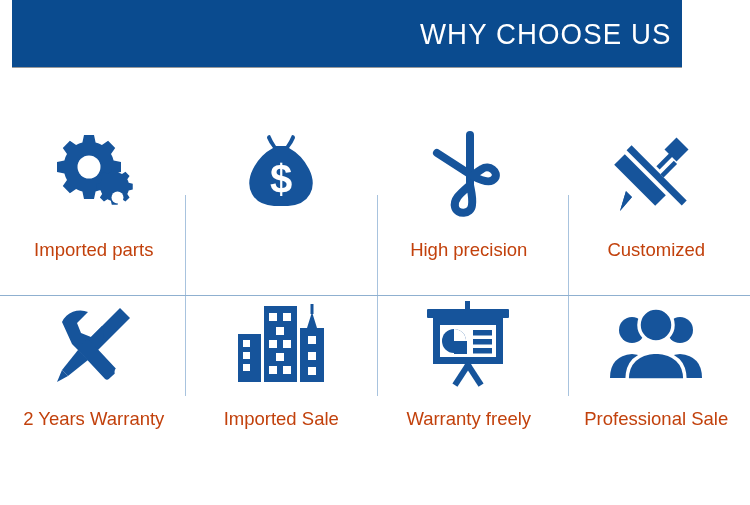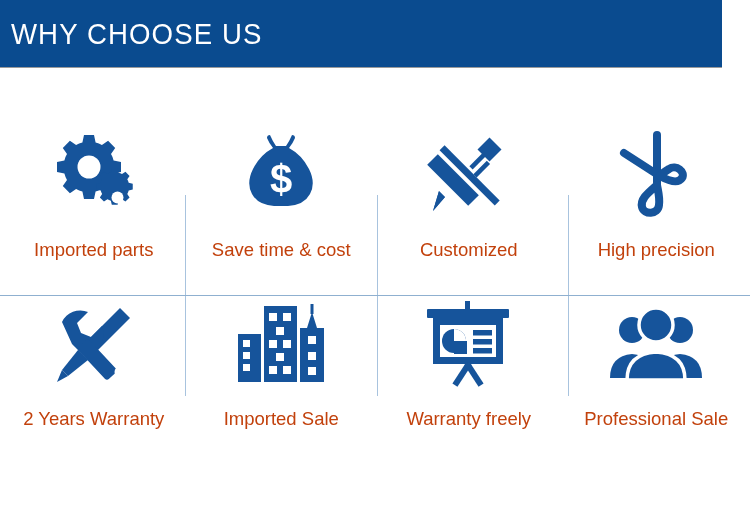--- a/index.html
+++ b/index.html
@@ -16,28 +16,28 @@
   .page {
     position: relative;
     width: 750px;
     height: 505px;
     background: #ffffff;
   }
 
   
   .header {
     position: absolute;
-    left: 0;
+    left: 12px;
     top: 0;
-    width: 722px;
+    width: 670px;
     height: 68px;
     background: #0a4b8f;
     display: flex;
     align-items: center;
-    justify-content: flex-start;
+    justify-content: flex-end;
     box-sizing: border-box;
     border-bottom: 1px solid #9a9a9a;
   }
   .header-title {
     color: #ffffff;
     font-size: 30px;
     letter-spacing: 1.2px;
     font-weight: 400;
     transform: scaleX(0.92);
     white-space: nowrap;
@@ -136,57 +136,56 @@
         <div class="cell-label">Imported parts</div>
       </div>
 
       <div class="cell">
         <div class="icon-box">
           <svg width="86" height="92" viewBox="0 0 86 92">
             <path d="M32 6 q3 7 6 11 h10 q3-4 6-11 q3 0 3 3 q-2 5 -6 10 q13 7 20 21 q7 14 1 25 q-6 11 -22 12 h-14 q-16-1 -22-12 q-6-11 1-25 q7-14 20-21 q-4-5 -6-10 q0-3 3-3 Z" fill="#16549b"></path>
             <text x="43" y="64" font-family="'Liberation Sans','DejaVu Sans',sans-serif" font-size="40" font-weight="bold" fill="#ffffff" text-anchor="middle">$</text>
           </svg>
         </div>
-        <div class="cell-label">Save time &amp; cost</div>
+      </div>
+
+      <div class="cell">
+        <div class="icon-box">
+          <svg width="84" height="92" viewBox="0 0 84 92">
+            <g fill="none" stroke="#16549b" stroke-width="8" stroke-linecap="round" stroke-linejoin="round">
+
+              <path d="M43 6 L43 56"></path>
+              <path d="M43 56 C 34 64, 26 70, 28 78 C 30 86, 44 86, 45 76 C 46 68, 44 62, 43 56 Z"></path>
+
+              <path d="M10 24 L41 44"></path>
+              <path d="M46 47 C 55 52, 64 55, 68 49 C 72 43, 62 35, 55 40 C 50 43, 47 45, 46 47 Z"></path>
+            </g>
+          </svg>
+        </div>
+        <div class="cell-label">High precision</div>
       </div>
 
       <div class="cell">
         <div class="icon-box">
           <svg width="92" height="92" viewBox="0 0 92 92">
             <g fill="#16549b">
 
               <path d="M10 82 L16 62 L22 68 Z"></path>
               <path d="M16 62 L22 68 L21 57 Z" fill="#ffffff"></path>
               <path d="M10 82 L16 62 L22 68 Z"></path>
               <rect x="22.5" y="22" width="15" height="58" transform="rotate(-45 30 51)"></rect>
               <rect x="58" y="12" width="17" height="17" transform="rotate(45 66.5 20.5)"></rect>
               <rect x="45" y="30" width="19" height="4.6" transform="rotate(-45 54.5 32)"></rect>
               <rect x="49" y="38" width="19" height="4.6" transform="rotate(-45 58.5 40)"></rect>
 
               <rect x="8" y="43" width="78" height="7" transform="rotate(45 47 46)"></rect>
             </g>
           </svg>
         </div>
         <div class="cell-label">Customized</div>
-      </div>
-
-      <div class="cell">
-        <div class="icon-box">
-          <svg width="84" height="92" viewBox="0 0 84 92">
-            <g fill="none" stroke="#16549b" stroke-width="8" stroke-linecap="round" stroke-linejoin="round">
-
-              <path d="M43 6 L43 56"></path>
-              <path d="M43 56 C 34 64, 26 70, 28 78 C 30 86, 44 86, 45 76 C 46 68, 44 62, 43 56 Z"></path>
-
-              <path d="M10 24 L41 44"></path>
-              <path d="M46 47 C 55 52, 64 55, 68 49 C 72 43, 62 35, 55 40 C 50 43, 47 45, 46 47 Z"></path>
-            </g>
-          </svg>
-        </div>
-        <div class="cell-label">High precision</div>
       </div>
     </div>
 
     <div class="row row-2">
 
       <div class="cell">
         <div class="icon-box">
           <svg width="88" height="88" viewBox="0 0 88 88">
             <g fill="#16549b">
 

